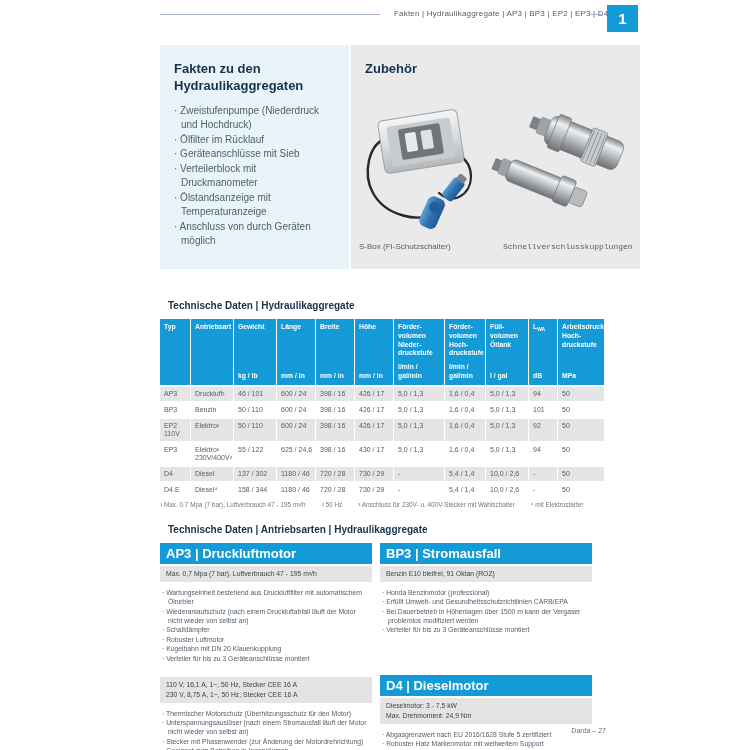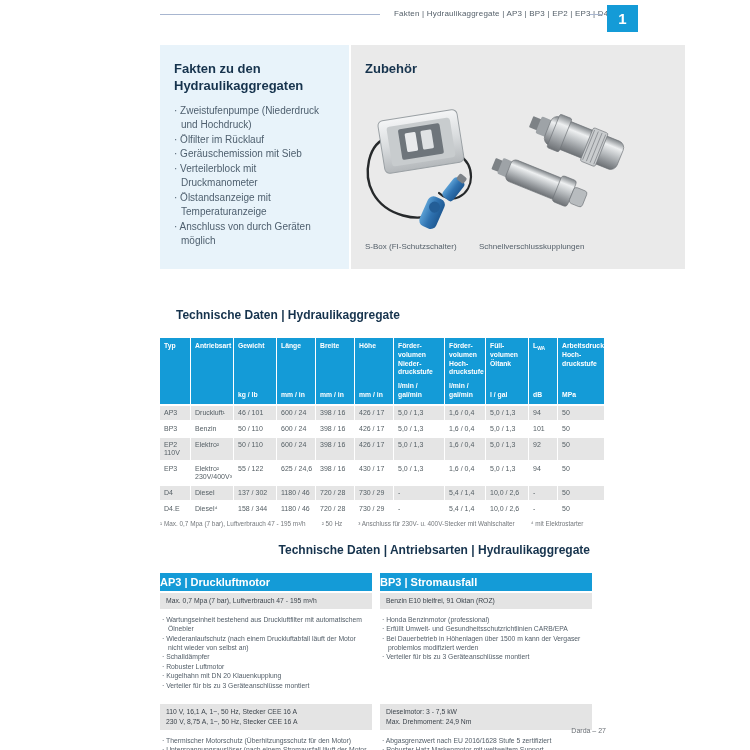--- a/index.html
+++ b/index.html
@@ -23,63 +23,63 @@
   .hdr-dash{position:absolute;left:590px;top:14px;width:13px;height:1px;background:#A8B6D0;}
   .hdr-num{position:absolute;left:607px;top:5px;width:31px;height:27px;background:var(--blue);
     color:#fff;font-weight:bold;font-size:15px;display:flex;align-items:center;justify-content:center;}
   
   .facts-panel{position:absolute;left:160px;top:45px;width:189px;height:224px;background:var(--panel-blue);
     box-sizing:border-box;padding:16px 14px;overflow:hidden;}
   .panel-title{font-size:13px;font-weight:bold;color:var(--navy);line-height:1.3;margin:0 0 9px 0;}
   .facts-list{margin:0;padding:0;list-style:none;font-size:10px;line-height:1.45;color:var(--body-gray);}
   .facts-list li{padding-left:7px;text-indent:-7px;}
   .facts-list li::before{content:"· ";}
-  .acc-panel{position:absolute;left:351px;top:45px;width:334px;height:224px;background:var(--panel-gray);
+  .acc-panel{position:absolute;left:351px;top:45px;width:289px;height:224px;background:var(--panel-gray);
     box-sizing:border-box;padding:16px 14px;overflow:hidden;}
   .acc-img1{position:absolute;left:10px;top:52px;}
   .acc-img2{position:absolute;left:138px;top:66px;}
   .acc-caption{position:absolute;top:197px;font-size:8px;color:#55606A;white-space:nowrap;}
-  .cap1{left:14px;} .cap2{left:128px;}
+  .cap1{left:8px;} .cap2{left:152px;font-family:Liberation Mono, monospace;}
   
   .content{position:absolute;left:160px;top:292px;width:446px;}
-  .section-title{font-size:12px;font-weight:bold;color:var(--navy);margin:16px;}
+  .section-title{font-size:10px;font-weight:bold;color:var(--navy);margin:8px;}
   .dtable{margin-top:7px;}
   .thead,.trow{display:grid;grid-template-columns:30px 42px 42px 38px 38px 38px 50px 40px 42px 28px 46px;
     column-gap:1px;margin-bottom:2px;}
   .th{background:var(--blue);color:#fff;font-size:6.8px;font-weight:bold;line-height:1.3;
     padding:4px 2px 4px 4px;height:66px;box-sizing:border-box;display:flex;flex-direction:column;
     justify-content:space-between;white-space:pre-line;}
   .th sub{font-size:5px;}
   .td{font-size:7px;color:var(--cell-gray);padding:3px 2px 2.5px 4px;line-height:1.2;white-space:pre-line;}
   .trow.stripe .td{background:var(--stripe);}
   .footnotes{margin-top:4px;font-size:6.4px;color:#75797D;display:flex;gap:16px;white-space:nowrap;}
-  .sec2{margin-top:16px;text-align:right;}
+  .sec2{margin-top:16px;}
   
   .boxes{margin-top:8px;width:432px;display:grid;grid-template-columns:212px 212px;column-gap:8px;row-gap:12px;align-items:start;}
-  .mhdr{background:var(--blue);color:#fff;font-size:11px;font-weight:bold;padding:3px 0;}
+  .mhdr{background:var(--blue);color:#fff;font-size:13px;font-weight:bold;padding:3px 6px;}
   .mspec{background:#E4E4E4;color:#3C444C;font-size:6.8px;line-height:1.45;padding:3px 6px;margin-top:2px;white-space:pre-line;}
   .mlist{margin:6px 0 0;padding:0 0 0 2px;list-style:none;font-size:6.8px;line-height:1.38;color:#55606A;}
   .mlist li{padding-left:6px;text-indent:-6px;}
   .mlist li::before{content:"· ";}
   .page-footer{position:absolute;left:160px;top:727px;width:446px;text-align:right;font-size:7px;color:#6B7076;}
 </style>
 </head>
 <body>
 
 <div class="hdr-rule"></div>
 <div class="hdr-text">Fakten | Hydraulikaggregate | AP3 | BP3 | EP2 | EP3 | D4</div>
 <div class="hdr-dash"></div>
 <div class="hdr-num">1</div>
 
 <div class="facts-panel">
   <h2 class="panel-title">Fakten zu den Hydraulikaggregaten</h2>
   <ul class="facts-list">
     <li>Zweistufenpumpe (Niederdruck und Hochdruck)</li>
     <li>Ölfilter im Rücklauf</li>
-    <li>Geräuschemission mit Sieb</li>
+    <li>Geräteanschlüsse mit Sieb</li>
     <li>Verteilerblock mit Druckmanometer</li>
     <li>Ölstandsanzeige mit Temperaturanzeige</li>
     <li>Anschluss von durch Geräten möglich</li>
   </ul>
 </div>
 
 <div class="acc-panel">
   <h2 class="panel-title">Zubehör</h2>
 
   <svg class="acc-img1" width="125" height="140" viewBox="0 0 125 140">
@@ -299,20 +299,21 @@
       <ul class="mlist">
         <li>Thermischer Motorschutz (Überhitzungsschutz für den Motor)</li>
         <li>Unterspannungsauslöser (nach einem Stromausfall läuft der Motor nicht wieder von selbst an)</li>
         <li>Stecker mit Phasenwender (zur Änderung der Motordrehrichtung)</li>
         <li>Geeignet zum Betreiben in Innenräumen</li>
 
       </ul>
     </div>
 
     <div class="mbox">
+      <div class="mhdr">D4 | Dieselmotor</div>
       <div class="mspec">Dieselmotor: 3 - 7,5 kW
 Max. Drehmoment: 24,9 Nm</div>
       <ul class="mlist">
         <li>Abgasgrenzwert nach EU 2016/1628 Stufe 5 zertifiziert</li>
         <li>Robuster Hatz Markenmotor mit weltweitem Support</li>
         <li>Sehr robuster und kippsicherer Stahlrahmen</li>
         <li>Seitliche Aufnahme der Spaltgeräte zum Transport</li>
         <li>Ideal für den täglichen Einsatz in der Natursteingewinnung</li>
 
       </ul>

